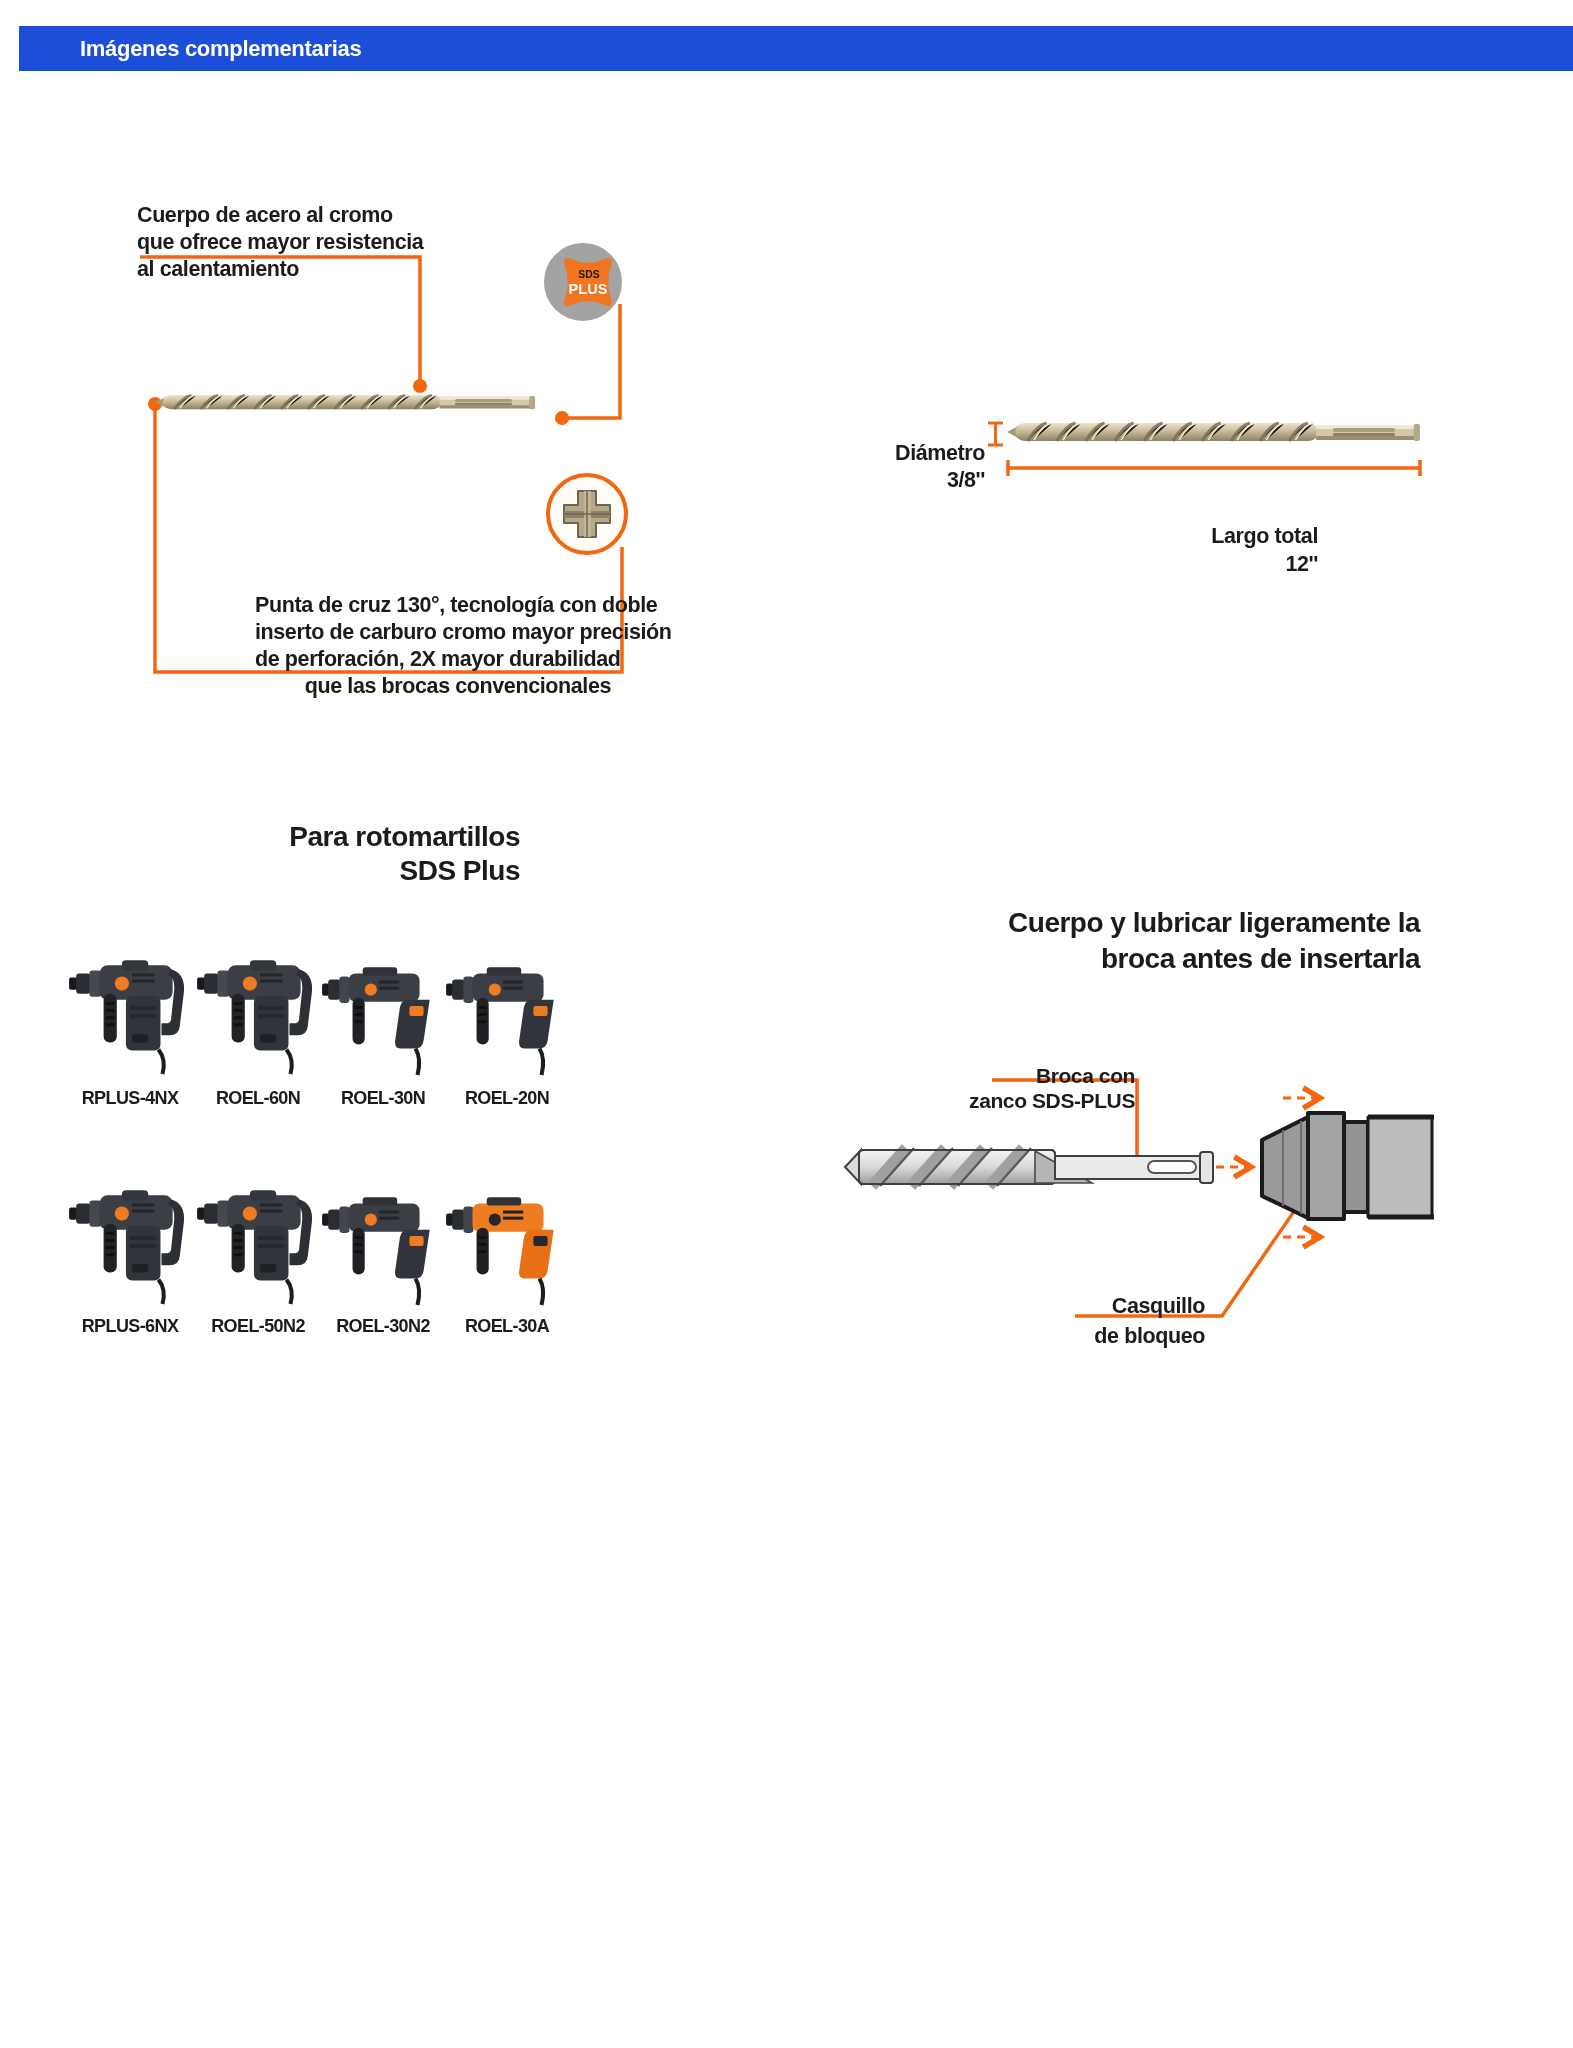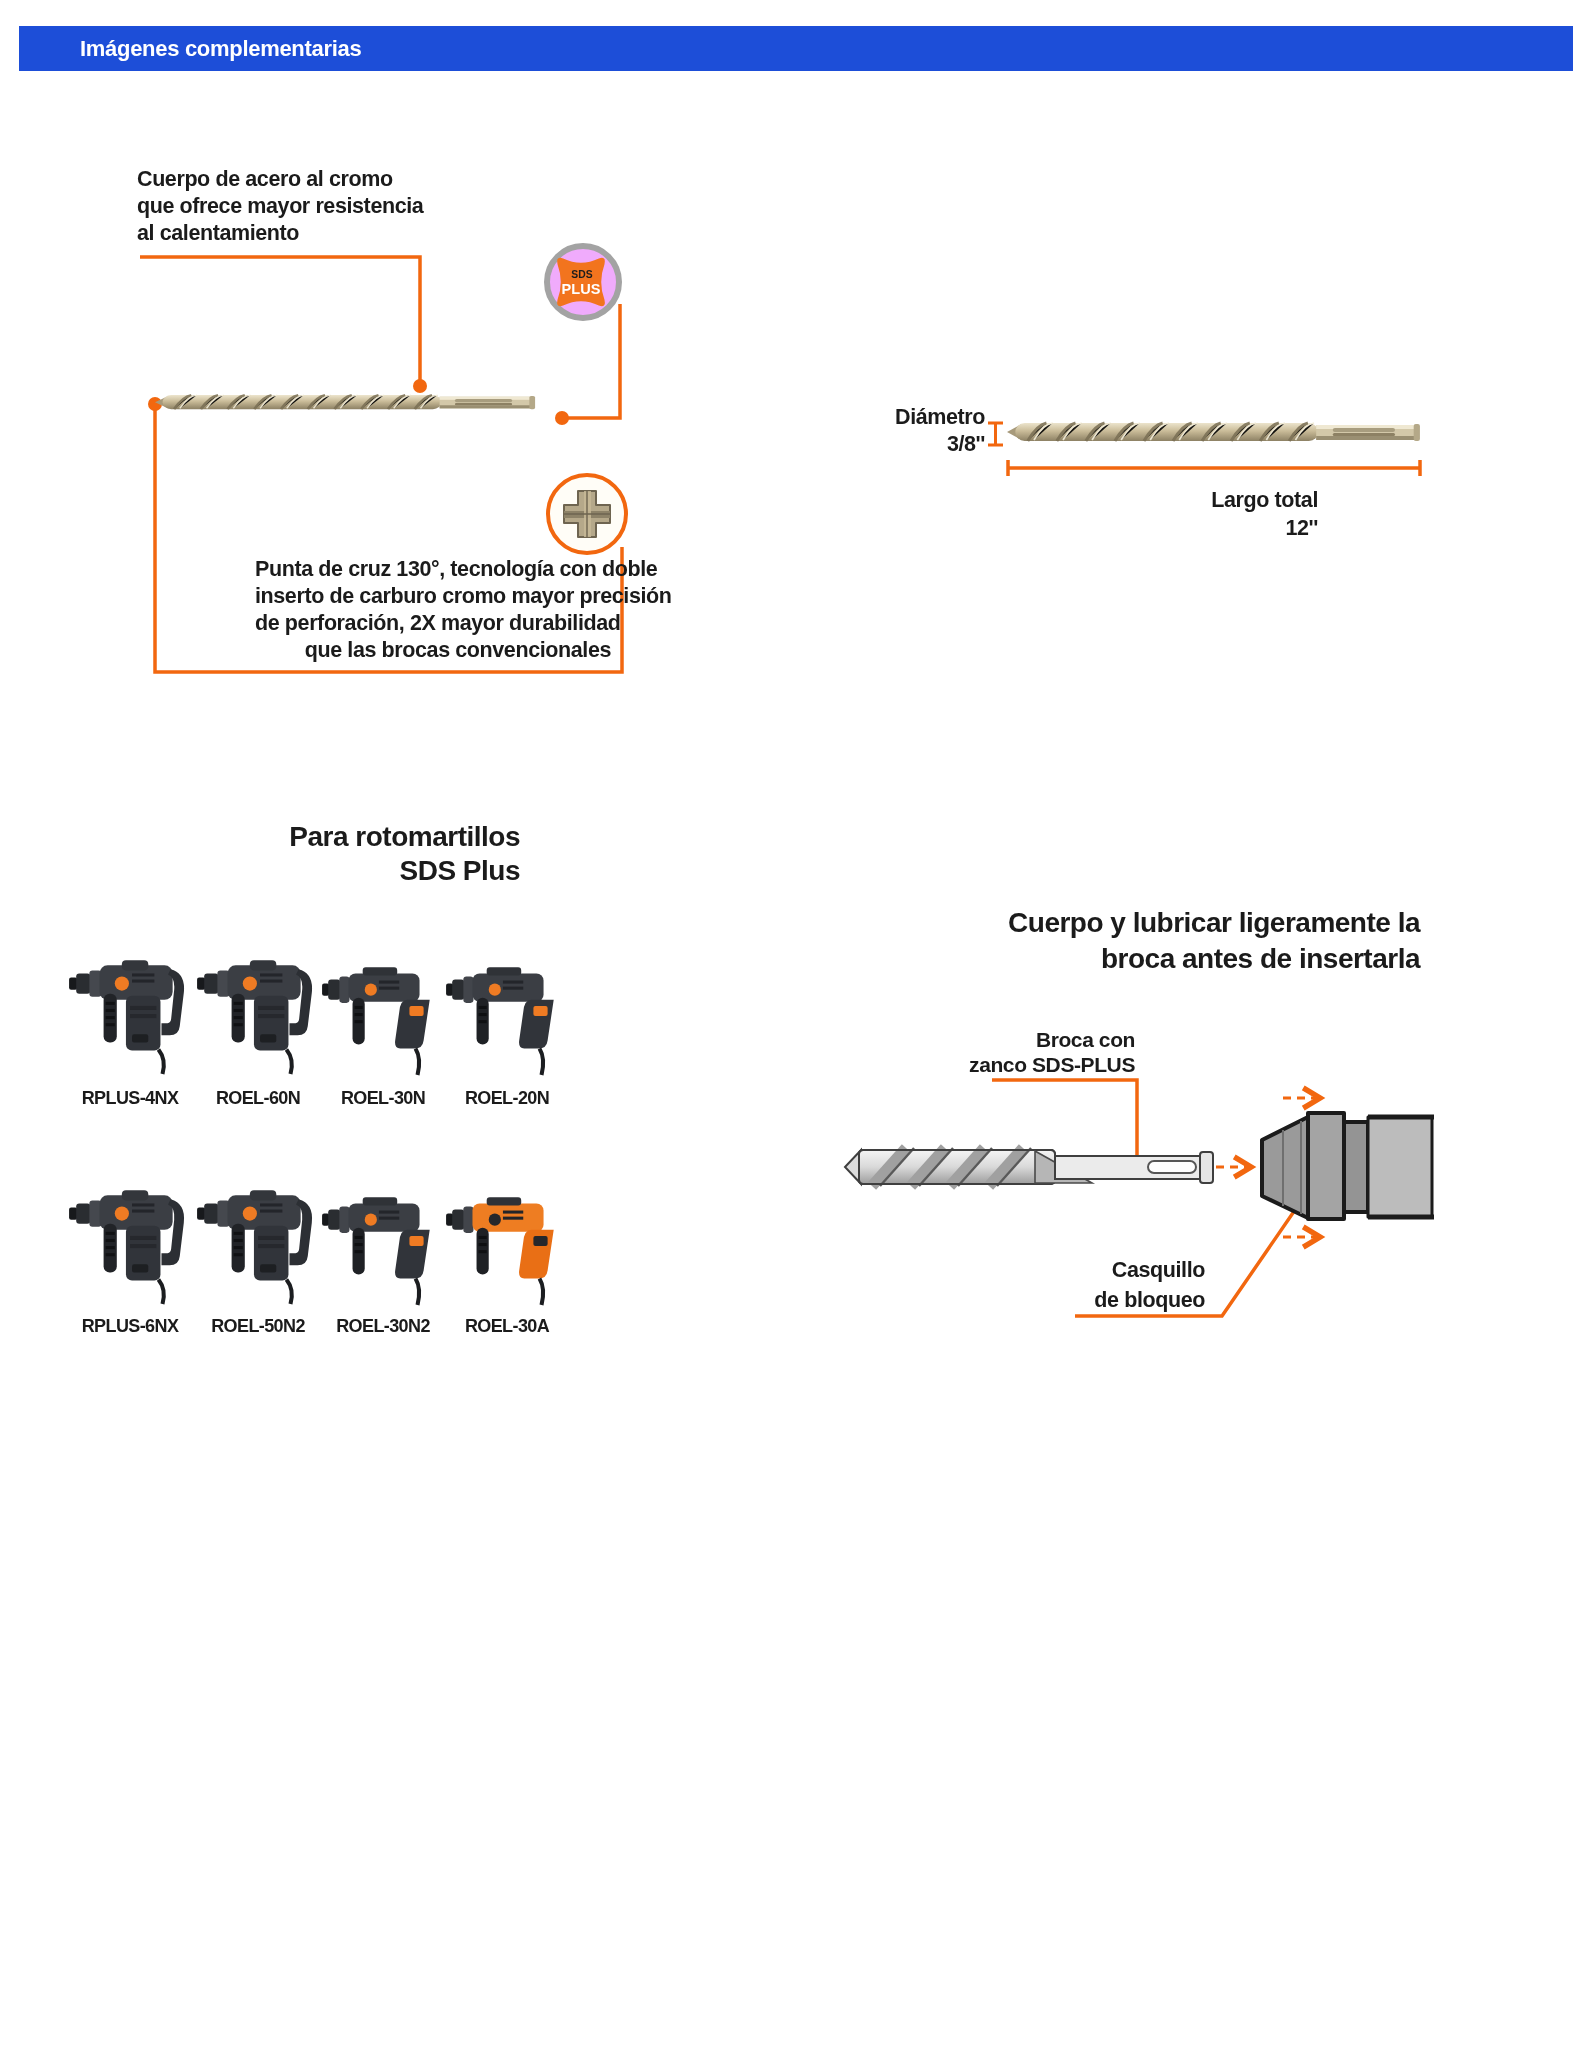--- a/index.html
+++ b/index.html
@@ -4,29 +4,29 @@
 <style>
   html,body{margin:0;padding:0;background:#ffffff;}
   .canvas{position:relative;width:1573px;height:2048px;background:#fff;overflow:hidden;
           font-family:"Liberation Sans","DejaVu Sans",sans-serif;color:#1b1b1b;}
   .abs{position:absolute;}
   
   .header-bar{left:19px;top:26px;width:1534px;height:45px;background:#1d4ed8;padding-left:37px;}
   .header-bar .ttl{display:block;line-height:45px;padding-left:24px;color:#fff;
                    font-size:22px;font-weight:bold;letter-spacing:-0.3px;}
   
-  .note{font-weight:bold;font-size:21.5px;line-height:27px;letter-spacing:-0.4px;}
+  .note{font-weight:bold;font-size:21.5px;line-height:27px;letter-spacing:-0.4px;margin-top:36px;}
   .note div{white-space:nowrap;}
   .r{text-align:right;} .c{text-align:right;}
   .h2{font-weight:bold;font-size:28px;line-height:34px;letter-spacing:-0.5px;}
   
   svg.overlay{left:0;top:0;width:1573px;height:2048px;pointer-events:none;}
   
-  .badge{left:544px;top:243px;width:78px;height:78px;border:6px solid #a3a3a3;border-radius:50%;
-         background:#f0abfc;box-sizing:border-box;display:flex;align-items:center;justify-content:flex-start;}
+  .badge{left:544px;top:243px;width:78px;height:78px;border:3px solid #a3a3a3;border-radius:50%;
+         background:#a3a3a3;box-sizing:border-box;display:flex;align-items:center;justify-content:flex-end;}
   .badge svg{width:62px;height:62px;}
   
   .tipcircle{left:546px;top:473px;width:82px;height:82px;border:4px solid #F2670F;border-radius:50%;
              background:#fffdf7;box-sizing:border-box;display:flex;align-items:center;justify-content:center;}
   .tipcircle svg{width:52px;height:52px;}
   
   .hcell{width:130px;text-align:center;}
   .hcell svg{width:122px;height:132px;}
   .hlabel{width:150px;text-align:center;font-weight:bold;font-size:18px;letter-spacing:-0.6px;white-space:nowrap;}
   .hammer-dark{--hb:#3b3e44;--hb2:#31343a;--ha:#ef7b23;}

